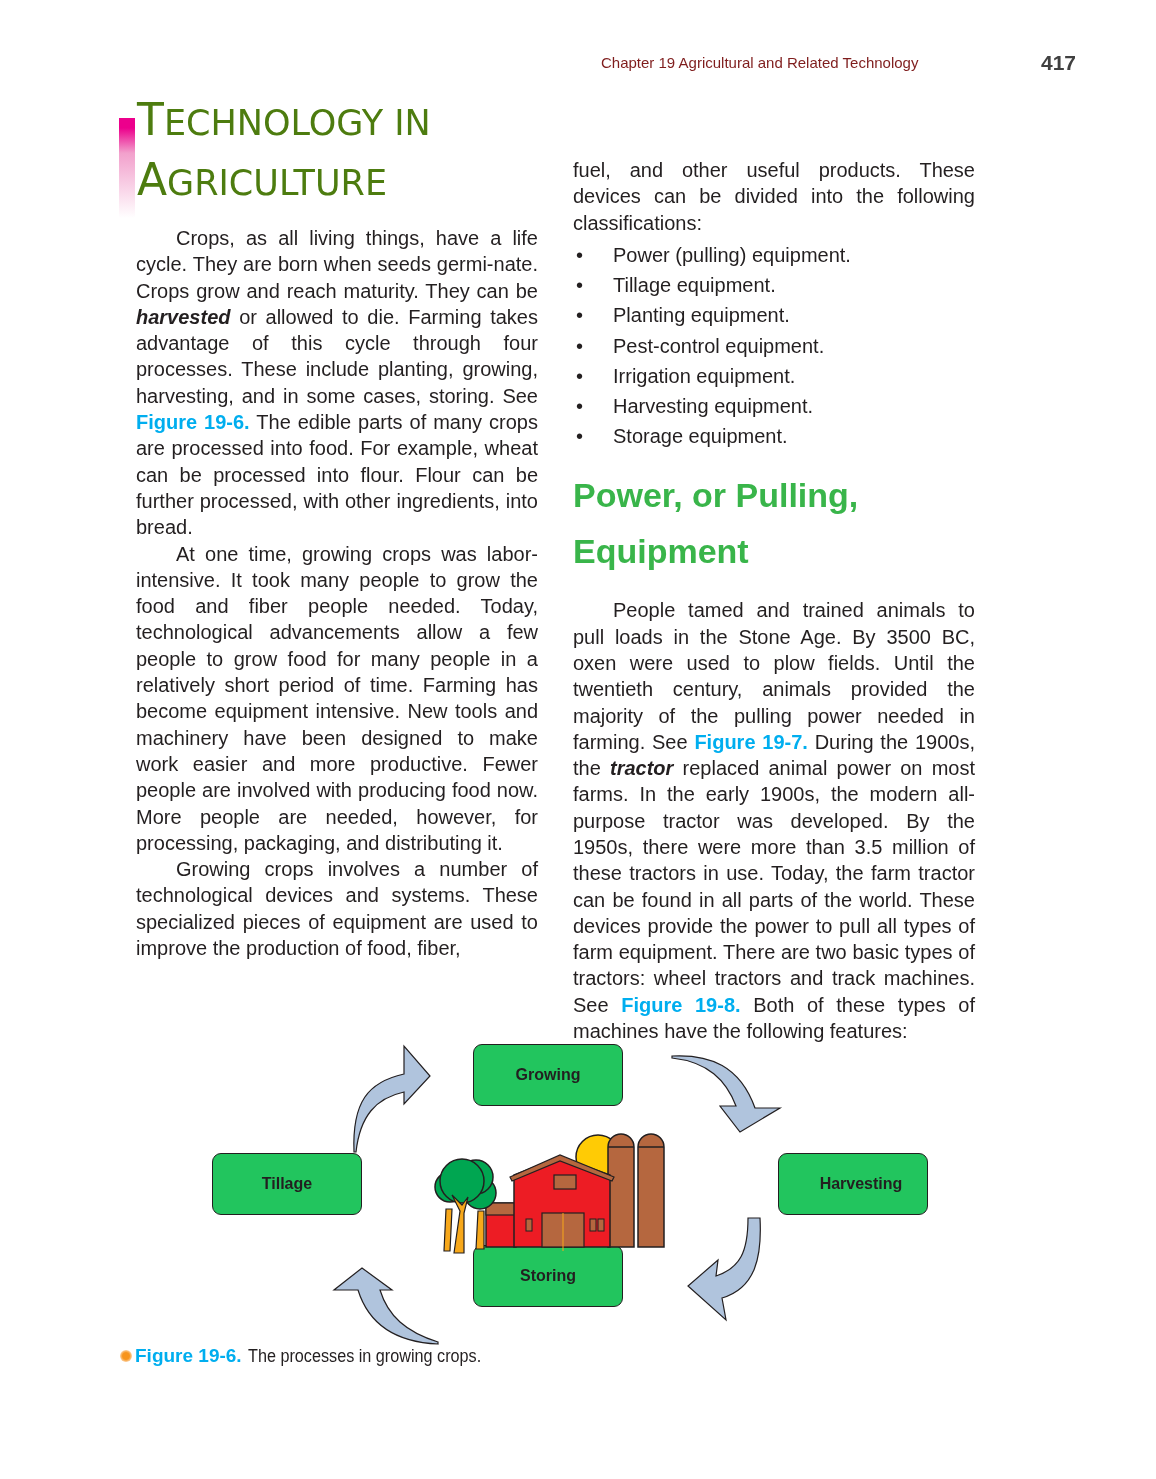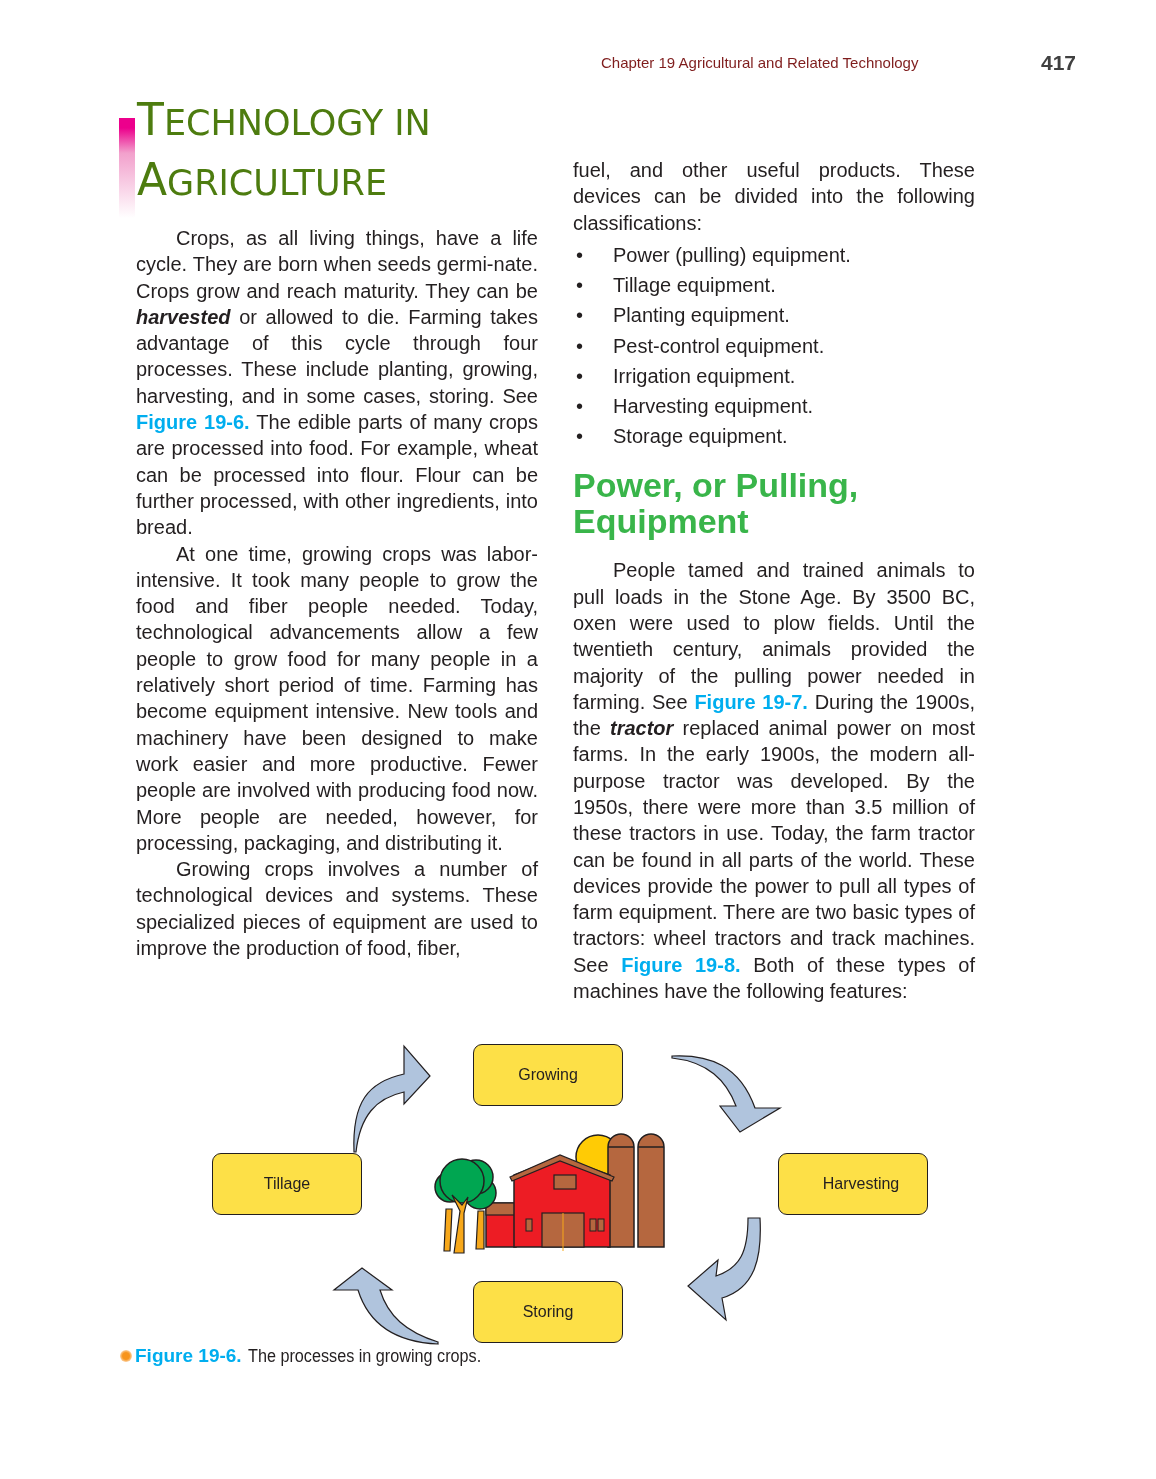--- a/index.html
+++ b/index.html
@@ -22,27 +22,27 @@
   .col-right { left: 573px; top: 109px; width: 402px; }
   .col p { margin: 0; text-indent: 40px; }
   .col p.noindent { text-indent: 0; margin-top: 48px; }
   .fig-ref { color: #00aeef; font-weight: bold; }
   .term { font-weight: bold; font-style: italic; }
 
   .bullets { list-style: none; margin: 4px 0 0 0; padding: 0; }
   .bullets li { position: relative; padding-left: 40px; line-height: 30.2px; text-align: left; }
   .bullets li .dot { position: absolute; left: 3px; top: 0; }
 
-  .section-heading { color: #39b54a; font-weight: bold; font-size: 34px; line-height: 36px;
+  .section-heading { color: #39b54a; font-weight: bold; font-size: 34px; line-height: 56px;
                      margin: 16px 0 18px 0; text-align: left; }
 
   .figure { position: absolute; left: 200px; top: 1030px; width: 720px; height: 320px; }
-  .stage-box { position: absolute; width: 150px; height: 62px; background: #fde047;
+  .stage-box { position: absolute; width: 150px; height: 62px; background: #22c55e;
                border: 1.5px solid #231f20; border-radius: 9px; display: flex;
-               align-items: center; justify-content: center; font-weight: normal; font-size: 16px; color: #231f20; box-sizing: border-box; }
+               align-items: center; justify-content: center; font-weight: bold; font-size: 16px; color: #231f20; box-sizing: border-box; }
   .arrow { position: absolute; }
   .farm { position: absolute; }
 
   .caption { position: absolute; left: 120px; top: 1345px; font-size: 18px; display: flex; align-items: center; }
   .caption .marker { width: 12px; height: 12px; border-radius: 50%;
                      background: radial-gradient(circle, #f7941d 0%, #f7941d 40%, #fbd0a0 70%, #ffffff 100%); margin-right: 3px; }
   .caption .label { color: #00aeef; font-weight: bold; font-size: 19px; margin-right: 6px; }
   .caption .text { font-family: "Liberation Sans", sans-serif; transform: scaleX(0.9); transform-origin: left; display: inline-block; }
 </style>
 </head>
@@ -75,21 +75,21 @@
     <li><span class="dot">•</span><span>Storage equipment.</span></li>
   </ul>
   <h2 class="section-heading">Power, or Pulling, Equipment</h2>
   <p><span>People tamed and trained animals to pull loads in the Stone Age. By 3500 BC, oxen were used to plow fields. Until the twentieth century, animals provided the majority of the pulling power needed in farming. See </span><span class="fig-ref">Figure 19-7.</span><span> During the 1900s, the </span><span class="term">tractor</span><span> replaced animal power on most farms. In the early 1900s, the modern all-purpose tractor was developed. By the 1950s, there were more than 3.5 million of these tractors in use. Today, the farm tractor can be found in all parts of the world. These devices provide the power to pull all types of farm equipment. There are two basic types of tractors: wheel tractors and track machines. See </span><span class="fig-ref">Figure 19-8.</span><span> Both of these types of machines have the following features:</span></p>
 </div>
 
 <div class="figure">
   <div class="stage-box" style="left:273px; top:14px;">Growing</div>
   <div class="stage-box" style="left:12px; top:123px;">Tillage</div>
   <div class="stage-box" style="left:578px; top:123px;padding-left:16px;">Harvesting</div>
-  <div class="stage-box" style="left:273px; top:251px;">Storing</div>
+  <div class="stage-box" style="left:273px; top:215px;">Storing</div>
 
   <svg class="arrow" style="left:140px; top:12px;" width="100" height="112" viewBox="0 0 100 112">
     <path d="M14 110 C12 60 28 40 64 32 L64 4 L90 34 L64 62 L64 50 C36 56 20 74 16 110 Z" fill="#b0c4dd" stroke="#231f20" stroke-width="1.2"></path>
   </svg>
 
   <svg class="arrow" style="left:470px; top:22px;" width="115" height="82" viewBox="0 0 115 82">
     <path d="M2 4 C40 2 70 14 85 56 L110 56 L70 80 L50 54 L66 54 C56 28 38 10 2 6 Z" fill="#b0c4dd" stroke="#231f20" stroke-width="1.2"></path>
   </svg>
 
   <svg class="arrow" style="left:486px; top:186px;" width="80" height="110" viewBox="0 0 80 110">

